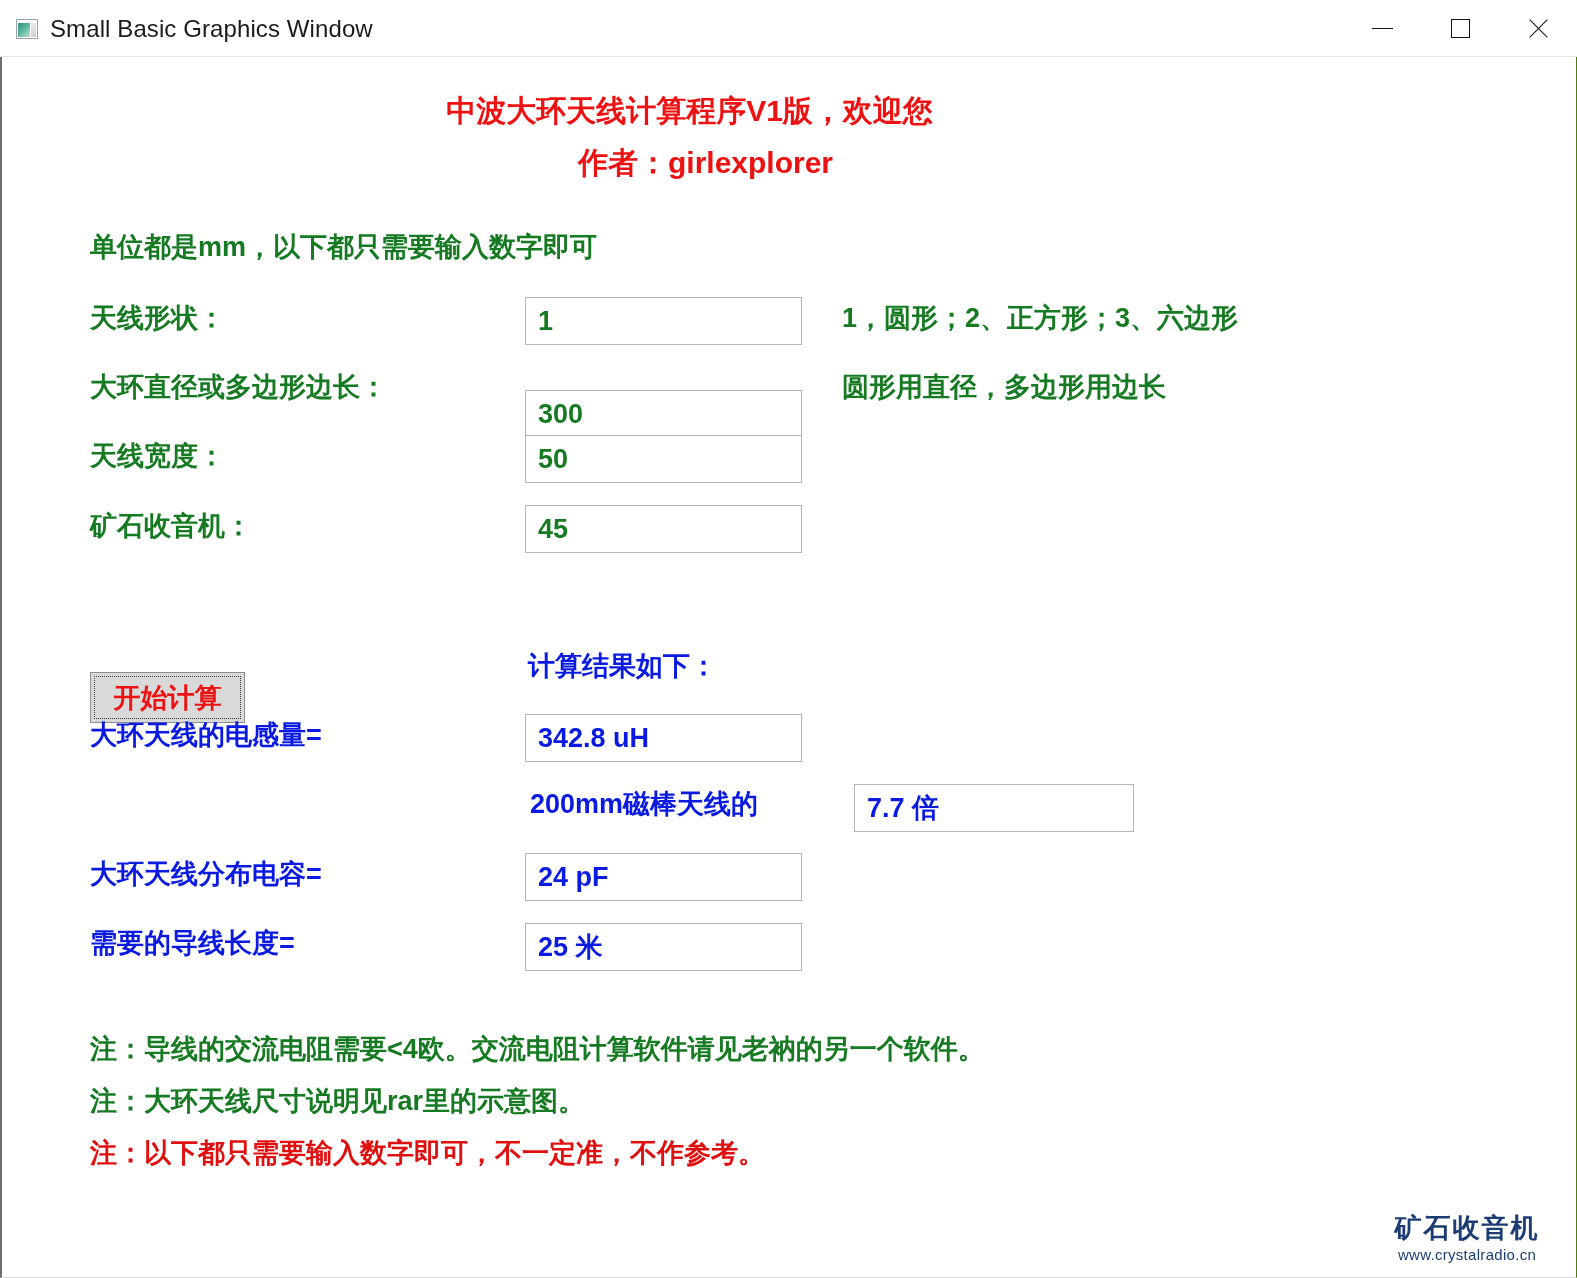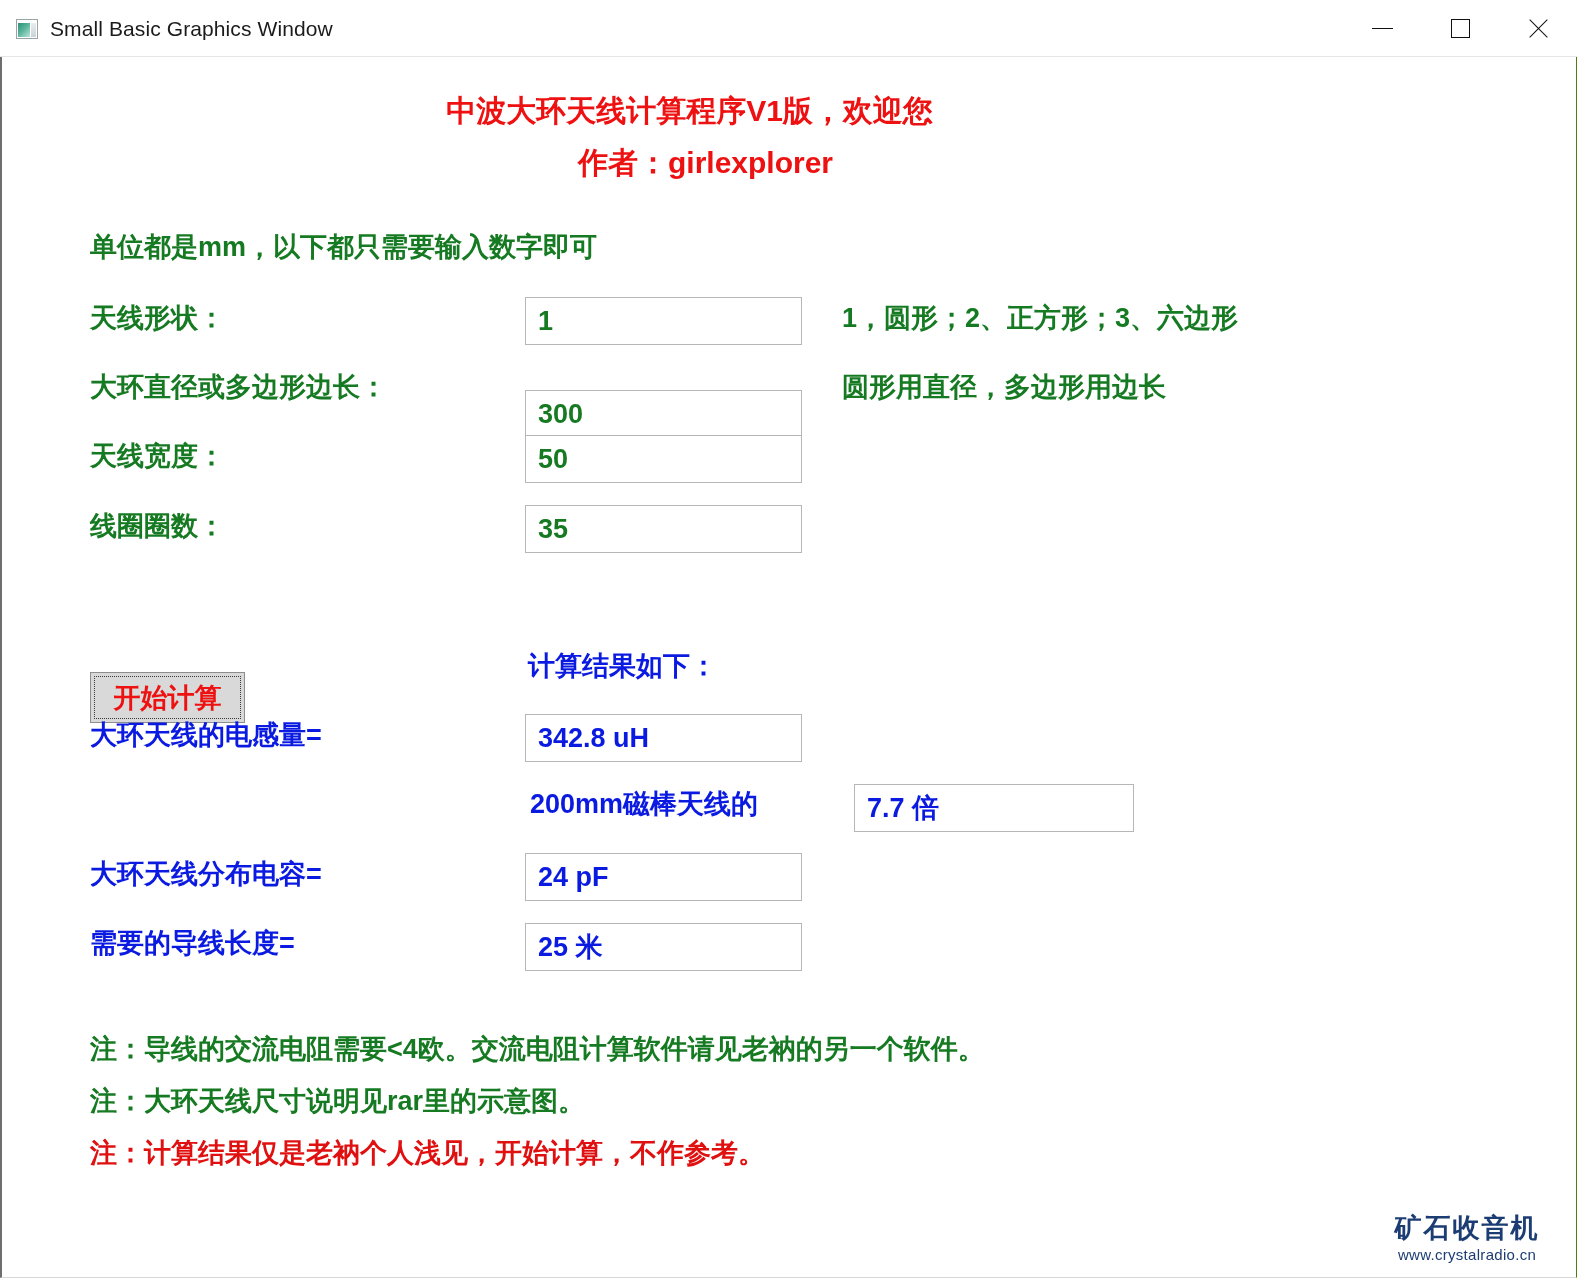--- a/index.html
+++ b/index.html
@@ -53,21 +53,21 @@
     background: linear-gradient(135deg, #2f8f7a 0%, #56b39a 45%, #bfe3d8 100%);
   }
   .app-icon::after {
     content: "";
     position: absolute;
     right: 1px; top: 3px;
     width: 5px; height: 14px;
     background: linear-gradient(180deg, #e9eef0 0%, #c9d3d6 100%);
   }
   .title-text {
-    font-size: 21px;
+    font-size: 24px;
     color: #1b1b1b;
     letter-spacing: 0.1px;
     white-space: nowrap;
   }
   .win-controls {
     position: absolute;
     right: 0; top: 0;
     height: 57px;
     display: flex;
   }
@@ -246,22 +246,22 @@
     <div class="field input-green" style="left:523px; top:240px; width:277px; height:48px;">1</div>
     <div class="abs green-bold" style="left:840px; top:243px;">1，圆形；2、正方形；3、六边形</div>
 
     <div class="abs green-bold" style="left:88px; top:312px;">大环直径或多边形边长：</div>
     <div class="field input-green" style="left:523px; top:309px; width:277px; height:48px;margin-top:24px;">300</div>
     <div class="abs green-bold" style="left:840px; top:312px;">圆形用直径，多边形用边长</div>
 
     <div class="abs green-bold" style="left:88px; top:381px;">天线宽度：</div>
     <div class="field input-green" style="left:523px; top:378px; width:277px; height:48px;">50</div>
 
-    <div class="abs green-bold" style="left:88px; top:451px;">线圈圈数：</div>
-    <div class="field input-green" style="left:523px; top:448px; width:277px; height:48px;">35</div>
+    <div class="abs green-bold" style="left:88px; top:451px;">矿石收音机：</div>
+    <div class="field input-green" style="left:523px; top:448px; width:277px; height:48px;">45</div>
 
     <button class="calc-button">
       <span class="focus-ring"></span>
       <span class="btn-label">开始计算</span>
     </button>
 
     <div class="abs blue-bold" style="left:526px; top:591px;">计算结果如下：</div>
 
     <div class="abs blue-bold" style="left:88px; top:660px;">大环天线的电感量=</div>
     <div class="field output-blue" style="left:523px; top:657px; width:277px; height:48px;">342.8 uH</div>
@@ -270,21 +270,21 @@
     <div class="field output-blue" style="left:852px; top:727px; width:280px; height:48px;">7.7 倍</div>
 
     <div class="abs blue-bold" style="left:88px; top:799px;">大环天线分布电容=</div>
     <div class="field output-blue" style="left:523px; top:796px; width:277px; height:48px;">24 pF</div>
 
     <div class="abs blue-bold" style="left:88px; top:868px;">需要的导线长度=</div>
     <div class="field output-blue" style="left:523px; top:866px; width:277px; height:48px;">25 米</div>
 
     <div class="abs green-bold" style="left:88px; top:974px;">注：导线的交流电阻需要&lt;4欧。交流电阻计算软件请见老衲的另一个软件。</div>
     <div class="abs green-bold" style="left:88px; top:1026px;">注：大环天线尺寸说明见rar里的示意图。</div>
-    <div class="abs red-bold" style="left:88px; top:1078px;">注：计算结果仅是老衲个人浅见，开始计算，不作参考。</div>
+    <div class="abs red-bold" style="left:88px; top:1078px;">注：以下都只需要输入数字即可，不一定准，不作参考。</div>
 
     <div class="watermark">
       <div class="wm-cn">矿石收音机</div>
       <div class="wm-url">www.crystalradio.cn</div>
     </div>
 
   </div>
 </div>
 
 </body></html>

